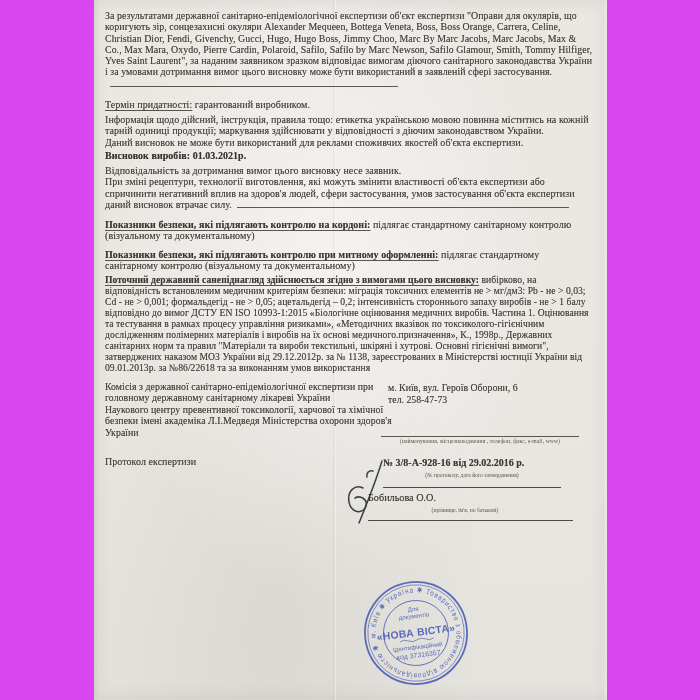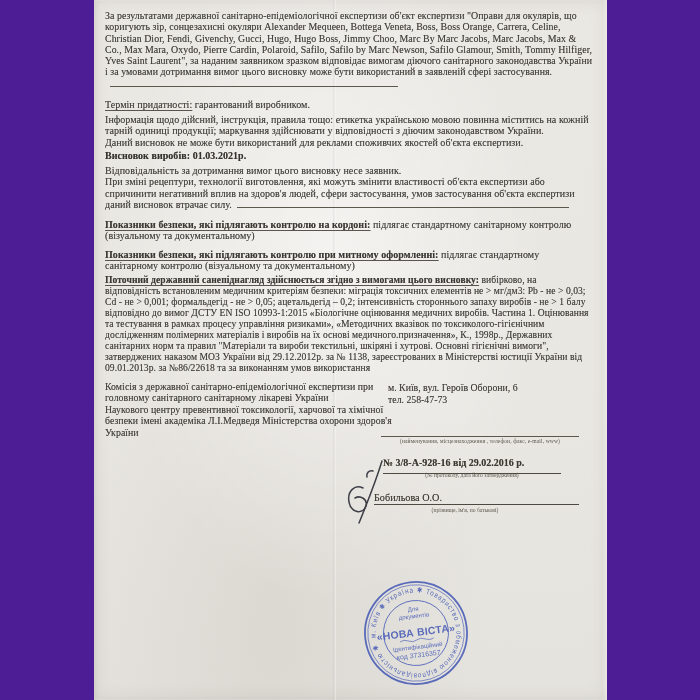--- a/index.html
+++ b/index.html
@@ -1,21 +1,21 @@
 <!DOCTYPE html>
 <html><head>
 <meta charset="utf-8">
 <style>
   html,body{margin:0;padding:0;}
   body{
     width:700px;height:700px;background:#ffffff;
     font-family:"Liberation Serif","DejaVu Serif",serif;
     position:relative;overflow:hidden;
   }
-  .canvas{position:absolute;inset:0;background:#4c1d95;}
+  .canvas{position:absolute;inset:0;background:#d946ef;}
   .paper{
     position:absolute;left:94px;top:0;width:513px;height:700px;
     background:
       radial-gradient(ellipse at 46% 38%, rgba(255,255,255,0.5) 0%, rgba(255,255,255,0) 55%),
       radial-gradient(ellipse at 35% 88%, rgba(170,164,152,0.18) 0%, rgba(170,164,152,0) 45%),
       linear-gradient(180deg,#eae8e3 0%,#e9e7e2 55%,#e5e3de 100%);
     box-shadow: inset 0 0 18px rgba(90,85,75,0.12), inset -2px 0 3px rgba(255,255,255,0.6), inset 2px 0 4px rgba(120,115,105,0.10);
     color:#44423c;
   }
   .crease{
@@ -41,27 +41,27 @@
   .commission{top:381px;width:292px;font-size:9.8px;line-height:11.4px;}
   .address{position:absolute;left:294px;top:382px;width:200px;font-size:9.8px;line-height:12px;
            text-shadow:0 0 0.5px rgba(68,66,60,0.55);}
   .addr-caption{
     position:absolute;left:287px;top:436px;width:198px;border-top:1px solid #5c584e;
     font-size:5.6px;color:#5b584f;text-align:center;padding-top:1px;letter-spacing:0.1px;
   }
   .proto-label{top:456px;width:200px;}
   .proto-num{
     position:absolute;left:289px;top:457px;width:178px;font-size:10px;font-weight:700;color:#3a382f;
-    border-bottom:1px solid #4e4a42;padding-bottom:5px;text-shadow:0 0 0.5px rgba(68,66,60,0.55);
+    border-bottom:1px solid #4e4a42;padding-bottom:19px;text-shadow:0 0 0.5px rgba(68,66,60,0.55);
   }
   .proto-caption{position:absolute;left:289px;top:472px;width:178px;font-size:5.6px;color:#5b584f;text-align:center;}
   .head-label{top:488px;width:200px;}
   .name-row{
-    position:absolute;left:280px;top:492px;width:205px;font-size:10.2px;color:#3a382f;
-    border-bottom:1px solid #4e4a42;padding-bottom:1px;text-shadow:0 0 0.5px rgba(68,66,60,0.55);
+    position:absolute;left:274px;top:492px;width:205px;font-size:10.2px;color:#3a382f;
+    border-bottom:1px solid #4e4a42;padding-bottom:17px;text-shadow:0 0 0.5px rgba(68,66,60,0.55);
   }
   .name-caption{position:absolute;left:291px;top:507px;width:160px;font-size:5.6px;color:#5b584f;text-align:center;}
   .signature{position:absolute;left:246px;top:459px;width:52px;height:66px;}
   .stamp{position:absolute;left:267px;top:578px;width:110px;height:110px;transform:rotate(-7deg);opacity:0.82;}
   .stamp text{font-family:"Liberation Sans","DejaVu Sans",sans-serif;}
 </style>
 </head>
 <body>
 
 <div class="canvas">
@@ -102,32 +102,33 @@
       <span>підлягає стандартному санітарному контролю (візуальному та документальному)</span>
     </div>
 
     <div class="blk surv">
       <span class="u b">Поточний державний санепіднагляд здійснюється згідно з вимогами цього висновку:</span>
       <span>вибірково, на відповідність встановленим медичним критеріям безпеки: міграція токсичних елементів не &gt; мг/дм3: Pb - не &gt; 0,03; Cd - не &gt; 0,001; формальдегід - не &gt; 0,05; ацетальдегід – 0,2; інтенсивність стороннього запаху виробів - не &gt; 1 балу відповідно до вимог ДСТУ EN ISO 10993-1:2015 «Біологічне оцінювання медичних виробів. Частина 1. Оцінювання та тестування в рамках процесу управління ризиками», «Методичних вказівок по токсиколого-гігієнічним дослідженням полімерних матеріалів і виробів на їх основі медичного.призначення», К., 1998р., Державних санітарних норм та правил "Матеріали та вироби текстильні, шкіряні і хутрові. Основні гігієнічні вимоги", затверджених наказом МОЗ України від 29.12.2012р. за № 1138, зареєстрованих в Міністерстві юстиції України від 09.01.2013р. за №86/22618 та за виконанням умов використання</span>
     </div>
 
     <div class="blk commission">
       <div>Комісія з державної санітарно-епідеміологічної експертизи при</div>
-      <div>головному санітарного санітарному лікареві України</div>
+      <div>головному державному санітарному лікареві України</div>
       <div>Наукового центру превентивної токсикології, харчової та хімічної</div>
       <div>безпеки імені академіка Л.І.Медведя Міністерства охорони здоров'я</div>
       <div>України</div>
     </div>
 
     <div class="address">
       <div>м. Київ, вул. Героїв Оборони, 6</div>
       <div>тел. 258-47-73</div>
     </div>
     <div class="addr-caption">(найменування, місцезнаходження , телефон, факс, e-mail, www)</div>
 
+    <div class="blk proto-label">Протокол експертизи</div>
     <div class="proto-num">№ 3/8-А-928-16 від 29.02.2016 р.</div>
     <div class="proto-caption">(№ протоколу, дата його затвердження)</div>
 
     <div class="name-row">Бобильова О.О.</div>
     <div class="name-caption">(прізвище, ім'я, по батькові)</div>
 
     <svg class="signature" viewBox="0 0 52 66" fill="none" stroke="#262831" stroke-width="1.5" stroke-linecap="round" opacity="0.88">
       <path d="M42 2 C38 15 28 42 19 64"></path>
       <path d="M23 29 C15 25 7 32 9 43 C11 54 23 56 26 47 C28 40 20 36 15 39"></path>
       <path d="M33 12 C29 11 26 14 27 18"></path>

